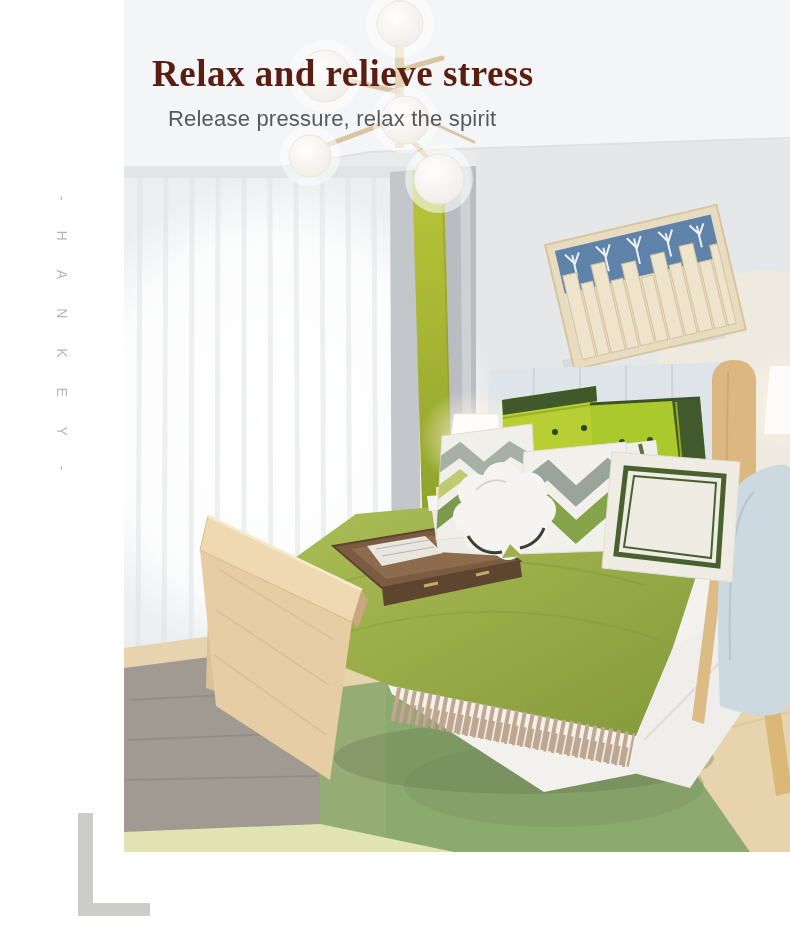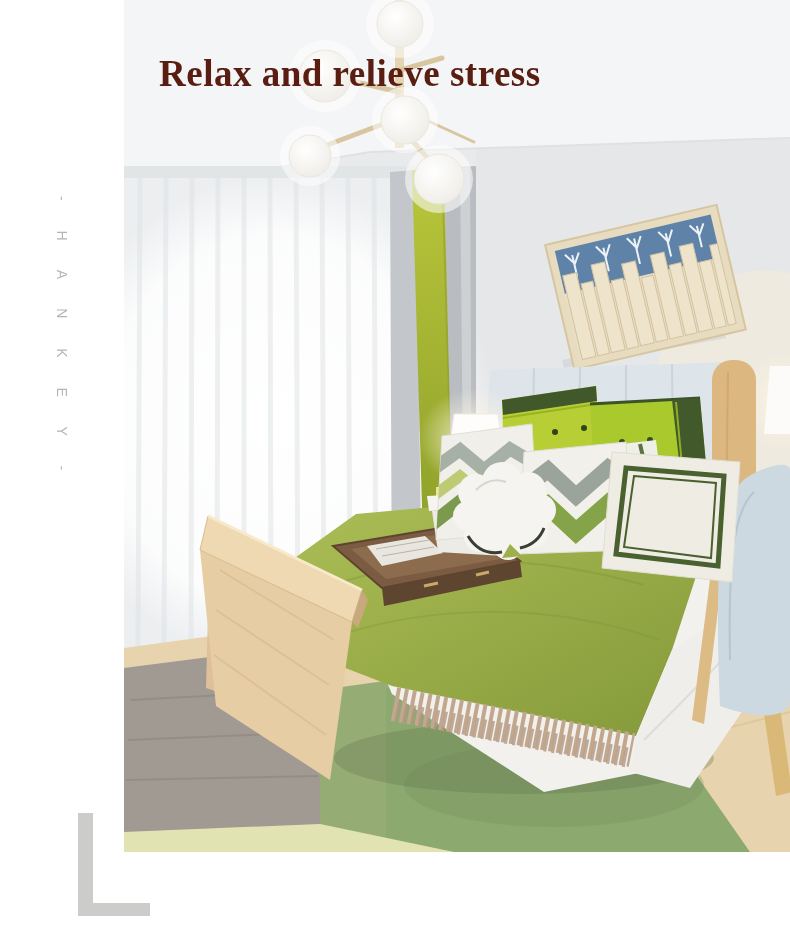--- a/index.html
+++ b/index.html
@@ -9,21 +9,21 @@
   .brand-vertical{position:absolute;left:54px;top:196px;height:350px;
         writing-mode:vertical-rl;letter-spacing:13px;font-size:14px;color:#b4b5b7;
         font-family:"Liberation Sans",sans-serif;white-space:nowrap;}
   
   .corner-bracket{position:absolute;left:78px;top:813px;width:57px;height:90px;
         border-left:15px solid #cccccb;border-bottom:13px solid #cccccb;}
   
   .photo{position:absolute;left:124px;top:0;width:666px;height:852px;overflow:hidden;}
   .photo svg{display:block;}
   
-  .hero-title{position:absolute;left:159px;top:52px;font-family:"Liberation Serif","DejaVu Serif",serif;
+  .hero-title{position:absolute;left:152px;top:52px;font-family:"Liberation Serif","DejaVu Serif",serif;
         font-size:37px;font-weight:600;color:#5a1d12;letter-spacing:.5px;white-space:nowrap;}
   .hero-subtitle{position:absolute;left:168px;top:106px;font-size:22px;color:#58595c;
         letter-spacing:.2px;white-space:nowrap;}
 </style>
 </head>
 <body>
 
 <div class="page">
 
   <div class="brand-vertical">- H A N K E Y -</div>
@@ -318,14 +318,15 @@
             <circle cx="201" cy="76" r="26"></circle>
           <circle cx="186" cy="156" r="21"></circle>
             <circle cx="281" cy="120" r="24"></circle>
           <circle cx="315" cy="179" r="25"></circle>
         </g>
       </g>
     </svg>
   </div>
 
   <div class="hero-title">Relax and relieve stress</div>
+  <div class="hero-subtitle">Release pressure, relax the spirit</div>
 
 </div>
 
 </body></html>

